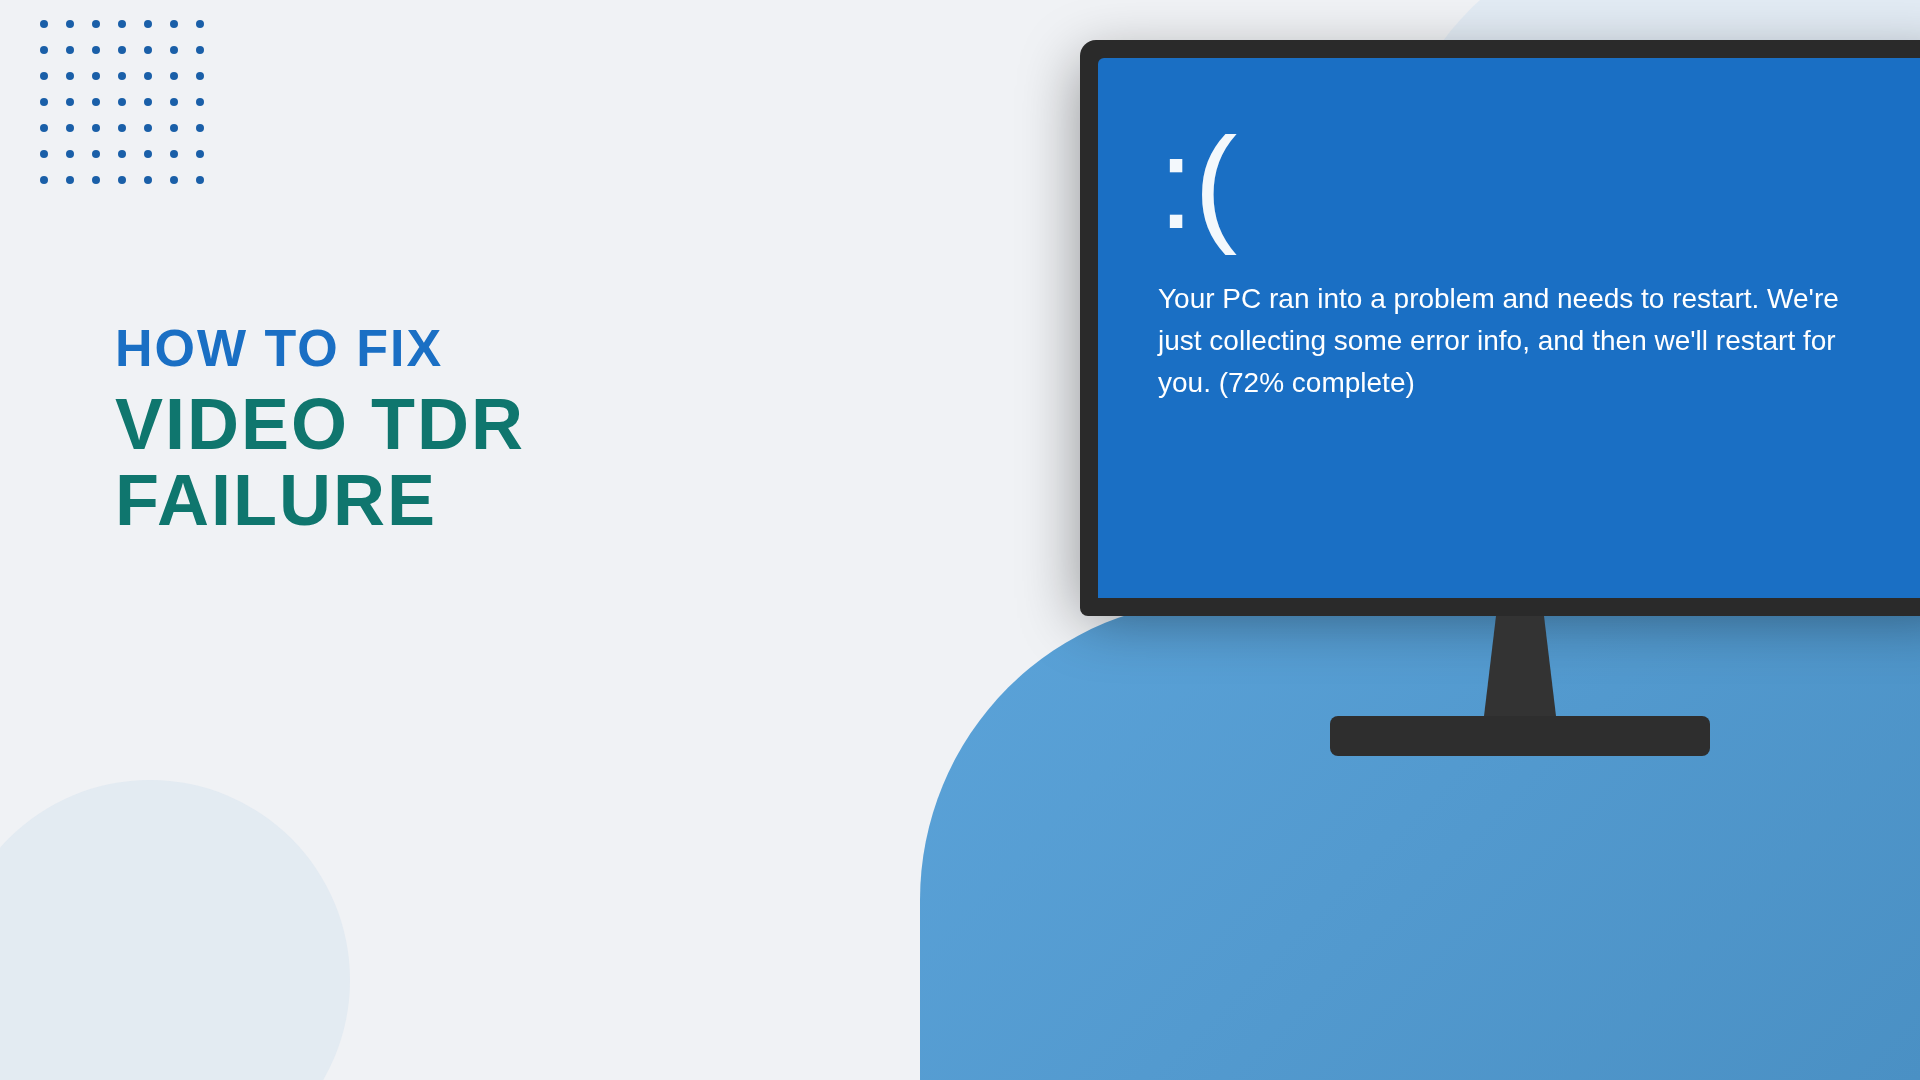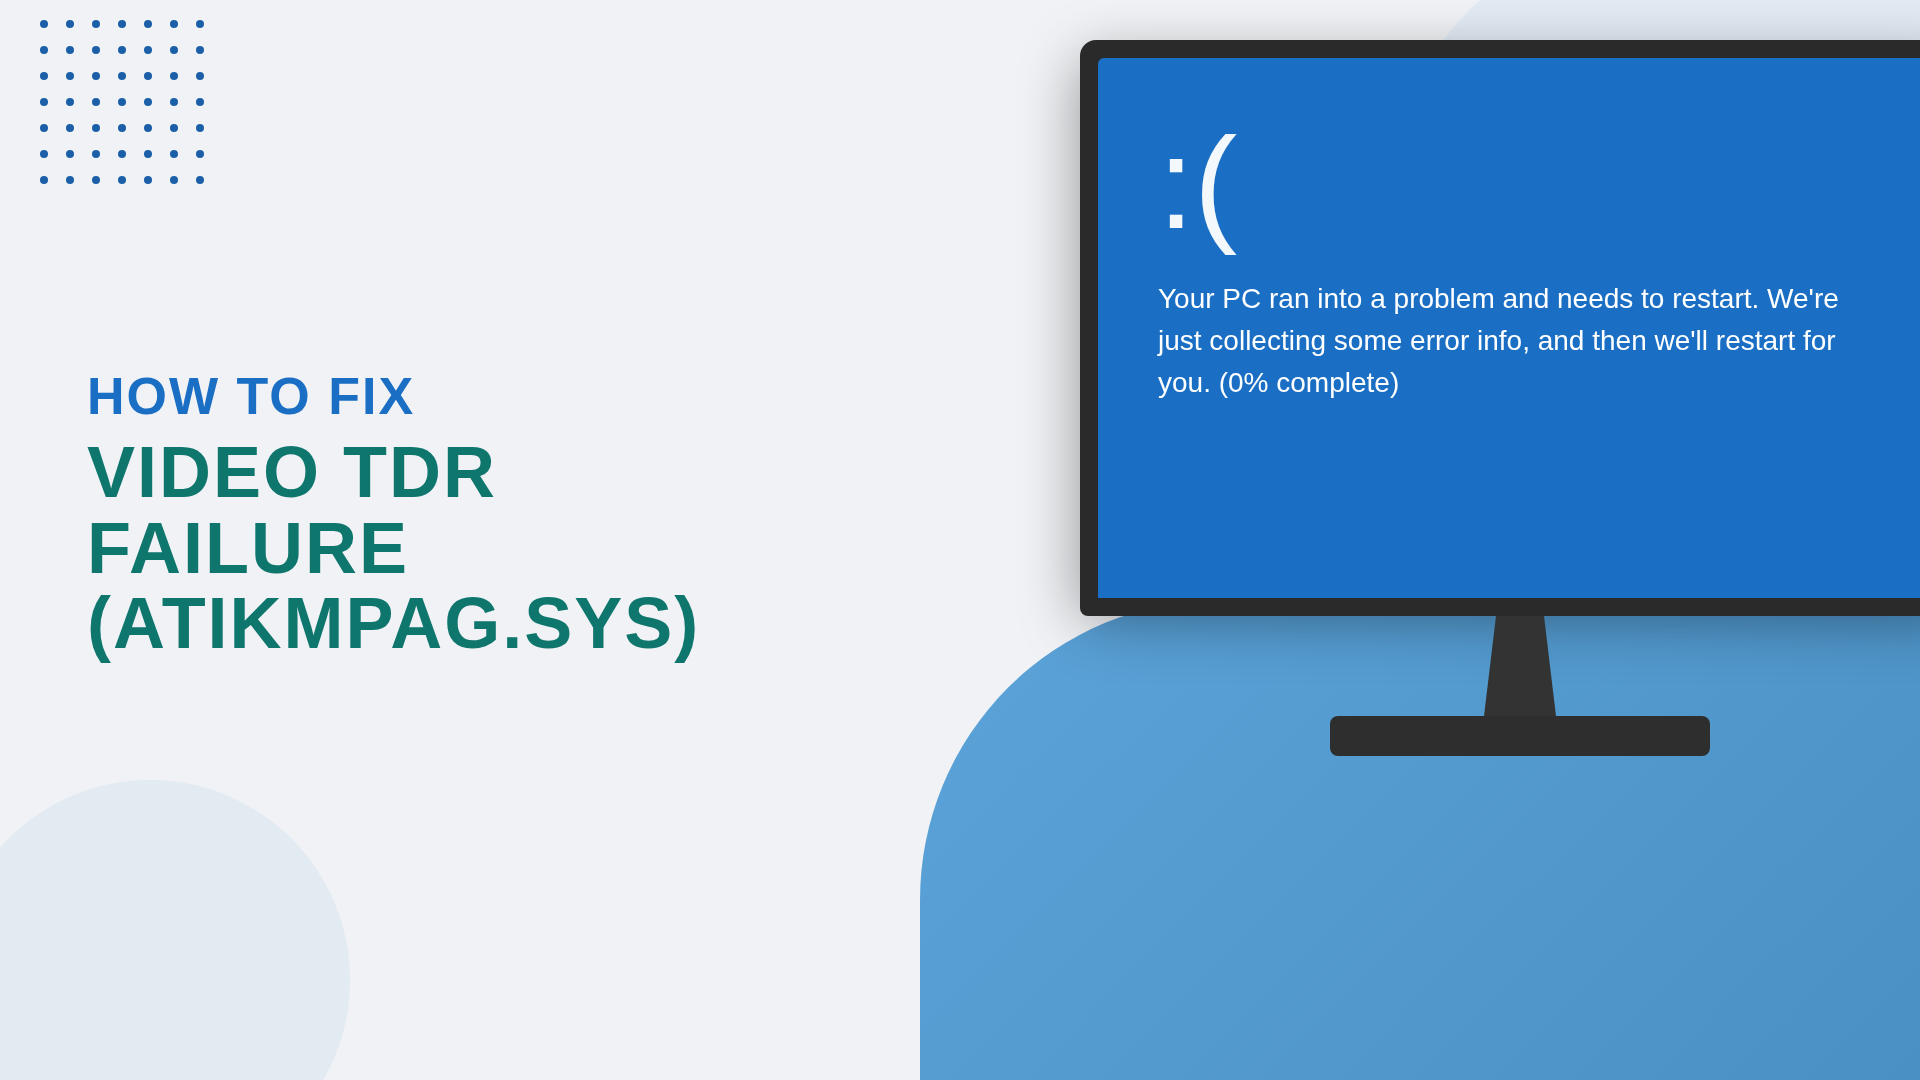--- a/index.html
+++ b/index.html
@@ -72,25 +72,24 @@
     .dot {
       width: 8px;
       height: 8px;
       border-radius: 50%;
       background-color: #1a5fa8;
     }
 
     
     .left-content {
       position: absolute;
-      left: 87px;
+      left: 115px;
       top: 320px;
       z-index: 3;
       max-width: 600px;
-      margin-top: 48px;
     }
 
     .how-to-fix-label {
       font-size: 52px;
       font-weight: 800;
       color: #1a6fc4;
       letter-spacing: 2px;
       text-transform: uppercase;
       margin-bottom: 10px;
       line-height: 1.1;
@@ -268,29 +267,28 @@
     <div class="dot"></div>
     <div class="dot"></div>
     <div class="dot"></div>
   </div>
 </div>
 
 <div class="left-content">
   <div class="how-to-fix-label">HOW TO FIX</div>
   <div class="main-title">
     <div>VIDEO TDR FAILURE</div>
-    <div>(ATIKMPAG.SYS)</div>
   </div>
 </div>
 
 <div class="monitor-container">
   <div class="monitor">
     <div class="monitor-bezel">
       <div class="bsod-screen">
         <div class="sad-face">:(</div>
-        <div class="bsod-main-text">Your PC ran into a problem and needs to restart. We're just collecting some error info, and then we'll restart for you. (0% complete)</div>
+        <div class="bsod-main-text">Your PC ran into a problem and needs to restart. We're just collecting some error info, and then we'll restart for you. (72% complete)</div>
       </div>
     </div>
     <div class="monitor-bottom"></div>
     <div class="monitor-stand-neck"></div>
     <div class="monitor-stand-base"></div>
   </div>
 </div>
 
 </body></html>

